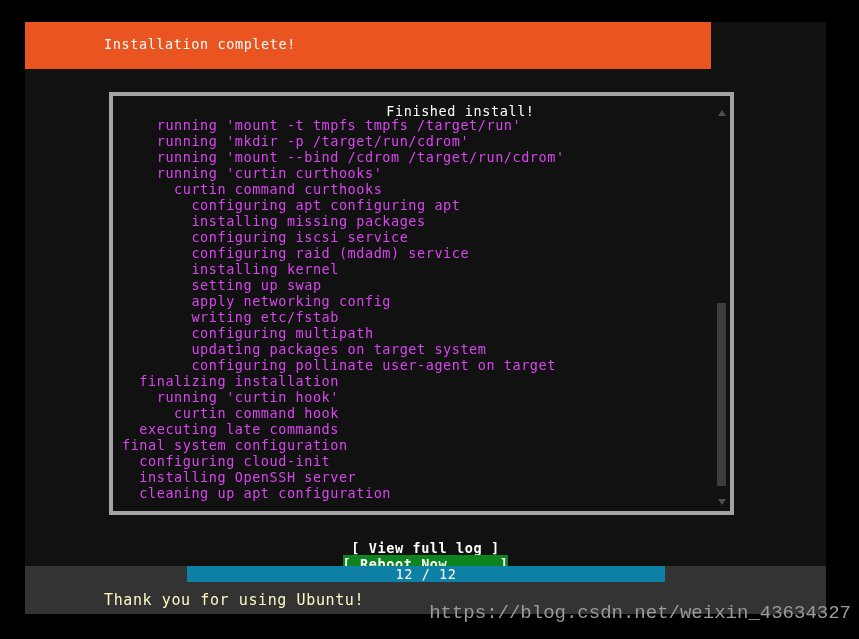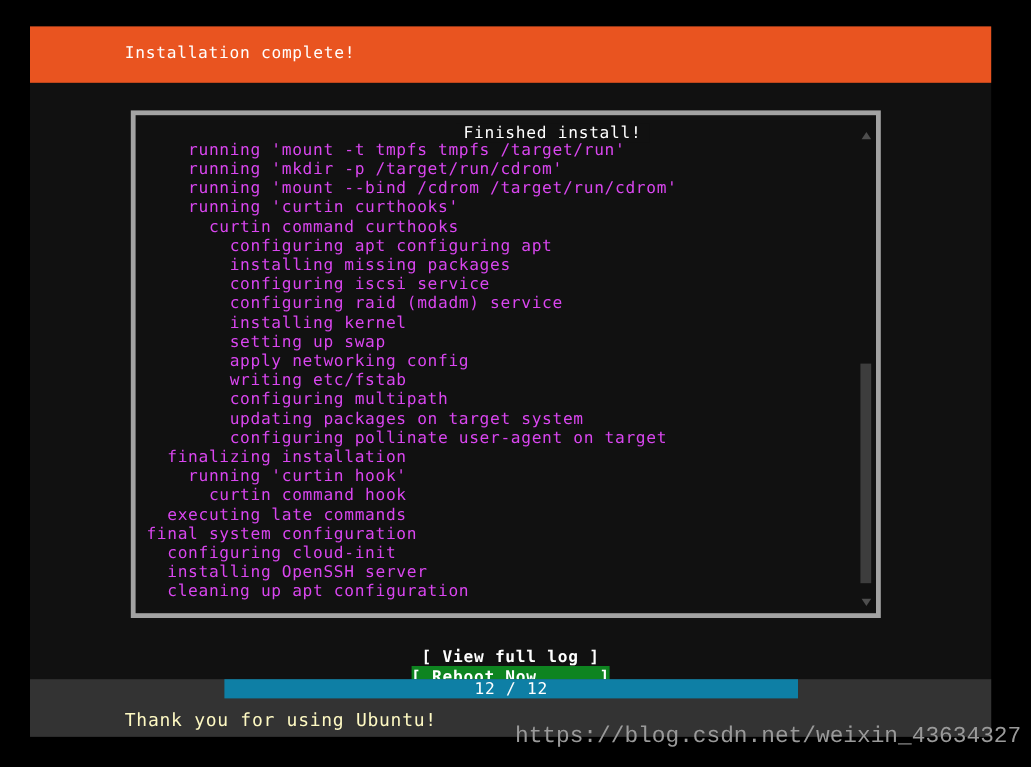--- a/index.html
+++ b/index.html
@@ -29,21 +29,21 @@
     width: 801px;
     height: 592px;
     background: #111111;
   }
 
   
   #header-bar {
     position: absolute;
     left: 0;
     top: 0;
-    width: 801px;
+    width: 686px;
     height: 47px;
     background: #e95420;
   }
   #header-title {
     position: absolute;
     left: 79px;
     top: 14px;
     font-size: 13.5px;
     line-height: 16px;
     letter-spacing: 0.6px;

